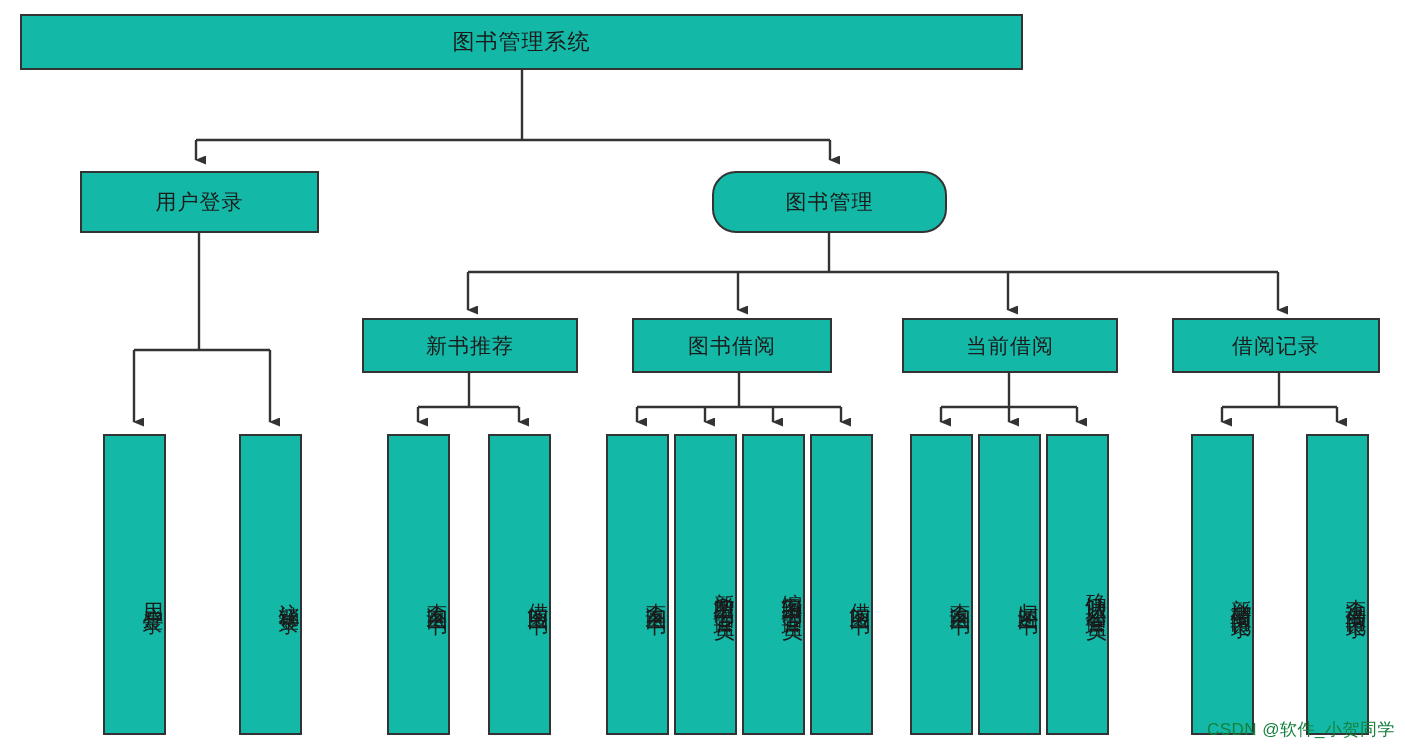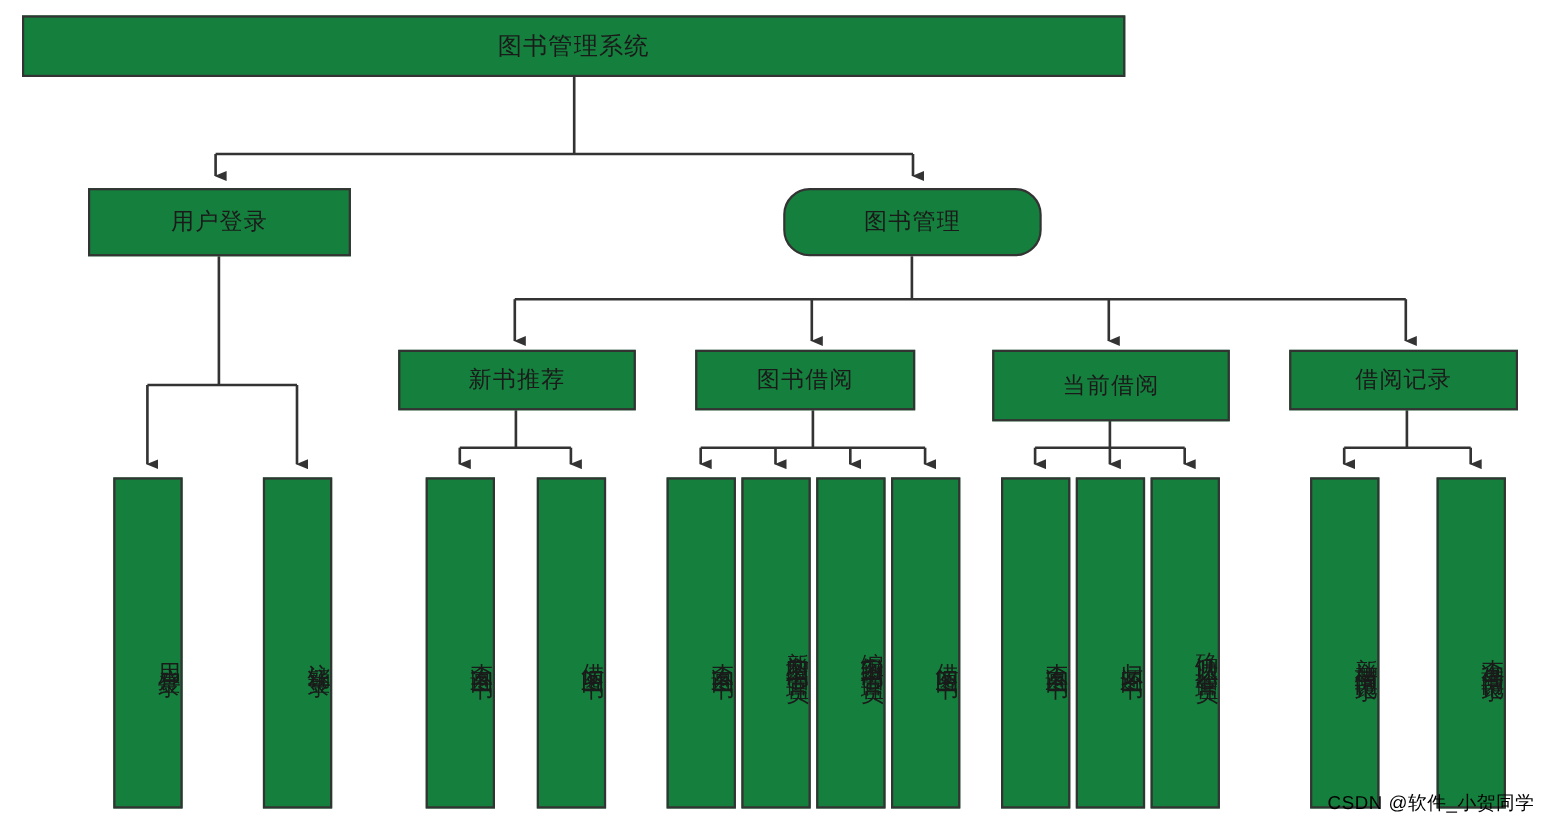--- a/index.html
+++ b/index.html
@@ -14,21 +14,21 @@
     position: relative;
     width: 1405px;
     height: 747px;
     background: #ffffff;
     overflow: hidden;
   }
   .node {
     position: absolute;
     box-sizing: border-box;
     border: 2px solid #333333;
-    background: #15803d;
+    background: #14b8a6;
     display: flex;
     align-items: center;
     justify-content: center;
     color: #1a1a1a;
   }
   .node.horiz {
     font-size: 21px;
     letter-spacing: 1px;
     line-height: 1.2;
   }
@@ -56,21 +56,21 @@
     top: 0;
     width: 1405px;
     height: 747px;
     pointer-events: none;
   }
   .watermark {
     position: absolute;
     right: 10px;
     bottom: 6px;
     font-size: 17px;
-    color: #000000;
+    color: #15803d;
     letter-spacing: 0.5px;
     white-space: nowrap;
   }
 </style>
 </head>
 <body>
 
 <div id="canvas">
 
   <svg class="links" viewBox="0 0 1405 747">
@@ -133,21 +133,21 @@
   <div class="node horiz" style="left:712px; top:171px; width:235px; height:62px;border-radius:24px;">
     <span>图书管理</span>
   </div>
 
   <div class="node horiz" style="left:362px; top:318px; width:216px; height:55px;">
     <span>新书推荐</span>
   </div>
   <div class="node horiz" style="left:632px; top:318px; width:200px; height:55px;">
     <span>图书借阅</span>
   </div>
-  <div class="node horiz" style="left:902px; top:318px; width:216px; height:65px;">
+  <div class="node horiz" style="left:902px; top:318px; width:216px; height:55px;">
     <span>当前借阅</span>
   </div>
   <div class="node horiz" style="left:1172px; top:318px; width:208px; height:55px;">
     <span>借阅记录</span>
   </div>
 
   <div class="node leaf" style="left:103px; top:434px; width:63px; height:301px;">
     <span>用户登录</span>
   </div>
   <div class="node leaf" style="left:239px; top:434px; width:63px; height:301px;">

